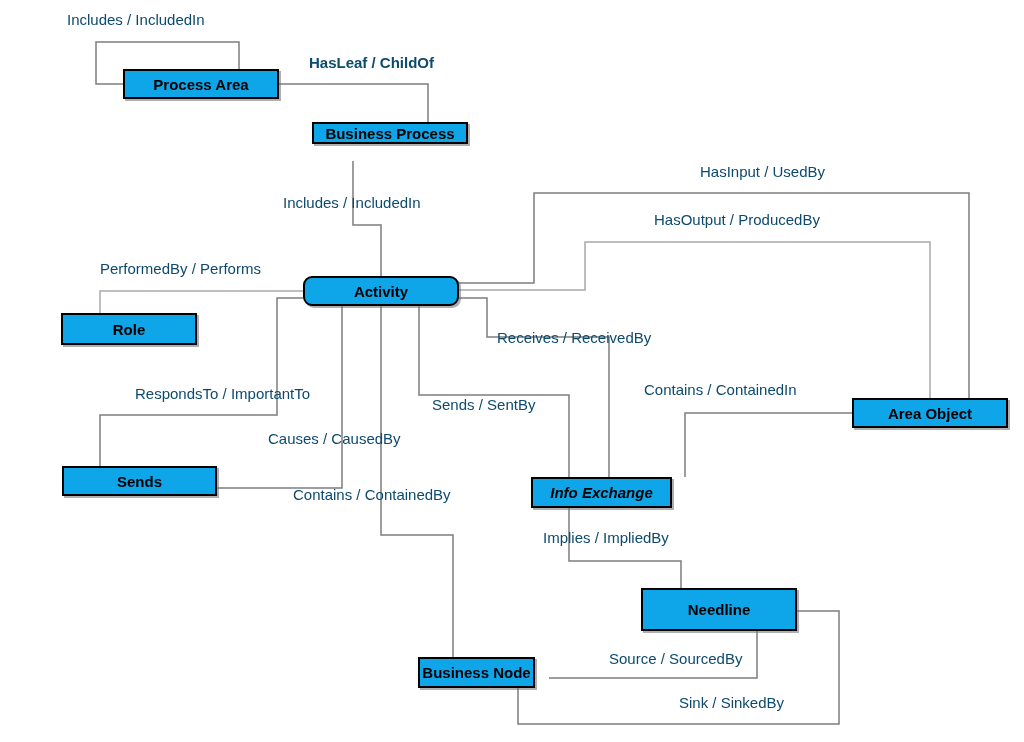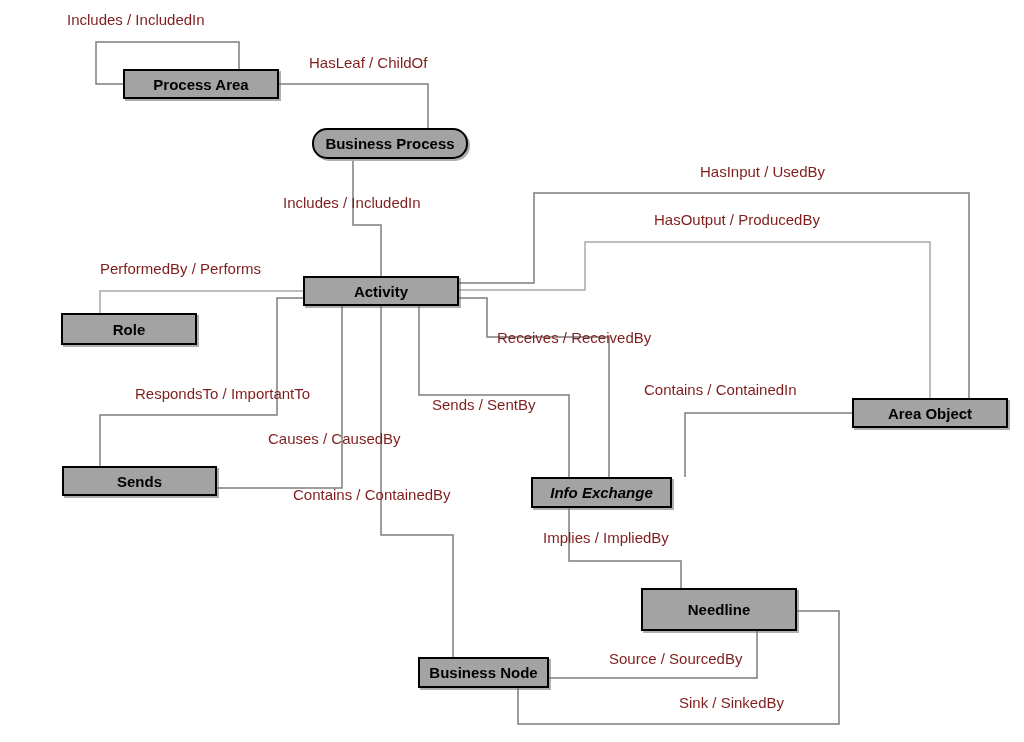--- a/index.html
+++ b/index.html
@@ -17,35 +17,35 @@
   }
   #edge-layer {
     position: absolute;
     left: 0; top: 0;
     width: 1024px;
     height: 742px;
   }
   .node {
     position: absolute;
     box-sizing: border-box;
-    background: #a3a3a3;
+    background: #0ea5e9;
     border: 2.5px solid #000000;
     box-shadow: 2px 2px 0 rgba(110,110,110,0.55);
     display: flex;
     align-items: center;
     justify-content: center;
     font-weight: bold;
     font-size: 15px;
     color: #000000;
     white-space: nowrap;
   }
   .edge-label {
     position: absolute;
     font-size: 15px;
-    color: #7f1d1d;
+    color: #0c4a6e;
     white-space: nowrap;
     line-height: 1.05;
     text-align: center;
   }
 </style>
 </head>
 <body>
 
 <div id="diagram-canvas">
   <svg id="edge-layer" width="1024" height="742" viewBox="0 0 1024 742" xmlns="http://www.w3.org/2000/svg">
@@ -60,30 +60,30 @@
       <polyline points="381,306 381,535 453,535 453,657" fill="none" stroke="#7d7d7d" stroke-width="1.5"></polyline>
       <polyline points="419,306 419,395 569,395 569,477" fill="none" stroke="#7d7d7d" stroke-width="1.5"></polyline>
       <polyline points="459,298 487,298 487,337 609,337 609,477" fill="none" stroke="#7d7d7d" stroke-width="1.5"></polyline>
       <polyline points="852,413 685,413 685,477" fill="none" stroke="#7d7d7d" stroke-width="1.5"></polyline>
       <polyline points="569,508 569,561 681,561 681,588" fill="none" stroke="#7d7d7d" stroke-width="1.5"></polyline>
       <polyline points="549,678 757,678 757,619" fill="none" stroke="#7d7d7d" stroke-width="1.5"></polyline>
       <polyline points="518,688 518,724 839,724 839,611 797,611" fill="none" stroke="#7d7d7d" stroke-width="1.5"></polyline>
     </svg>
   <div id="node-layer">
       <div class="node" style="left: 123px; top: 69px; width: 156px; height: 30px;">Process Area</div>
-      <div class="node" style="left: 312px; top: 128px; width: 156px; height: 31px; border-radius: 15px;">Business Process</div>
-      <div class="node" style="left: 303px; top: 276px; width: 156px; height: 30px;">Activity</div>
+      <div class="node" style="left: 312px; top: 122px; width: 156px; height: 22px;">Business Process</div>
+      <div class="node" style="left: 303px; top: 276px; width: 156px; height: 30px; border-radius: 9px;">Activity</div>
       <div class="node" style="left: 61px; top: 313px; width: 136px; height: 32px;">Role</div>
       <div class="node" style="left: 62px; top: 466px; width: 155px; height: 30px;">Sends</div>
       <div class="node" style="left: 531px; top: 477px; width: 141px; height: 31px; font-style: italic;">Info Exchange</div>
       <div class="node" style="left: 852px; top: 398px; width: 156px; height: 30px;">Area Object</div>
       <div class="node" style="left: 641px; top: 588px; width: 156px; height: 43px;">Needline</div>
-      <div class="node" style="left: 418px; top: 657px; width: 131px; height: 31px;">Business Node</div>
+      <div class="node" style="left: 418px; top: 657px; width: 117px; height: 31px;">Business Node</div>
       <div class="edge-label" style="left: 67px; top: 12px;">Includes / IncludedIn</div>
-      <div class="edge-label" style="left: 309px; top: 55px;">HasLeaf / ChildOf</div>
+      <div class="edge-label" style="left: 309px; top: 55px; font-weight: bold;">HasLeaf / ChildOf</div>
       <div class="edge-label" style="left: 283px; top: 195px;">Includes / IncludedIn</div>
       <div class="edge-label" style="left: 700px; top: 164px;">HasInput / UsedBy</div>
       <div class="edge-label" style="left: 654px; top: 212px;">HasOutput / ProducedBy</div>
       <div class="edge-label" style="left: 100px; top: 261px;">PerformedBy / Performs</div>
       <div class="edge-label" style="left: 497px; top: 307px; margin-top: 23px;">Receives / ReceivedBy</div>
       <div class="edge-label" style="left: 432px; top: 367px; margin-top: 30px;">Sends / SentBy</div>
       <div class="edge-label" style="left: 135px; top: 386px;">RespondsTo / ImportantTo</div>
       <div class="edge-label" style="left: 644px; top: 382px;">Contains / ContainedIn</div>
       <div class="edge-label" style="left: 268px; top: 431px;">Causes / CausedBy</div>
       <div class="edge-label" style="left: 293px; top: 487px;">Contains / ContainedBy</div>

